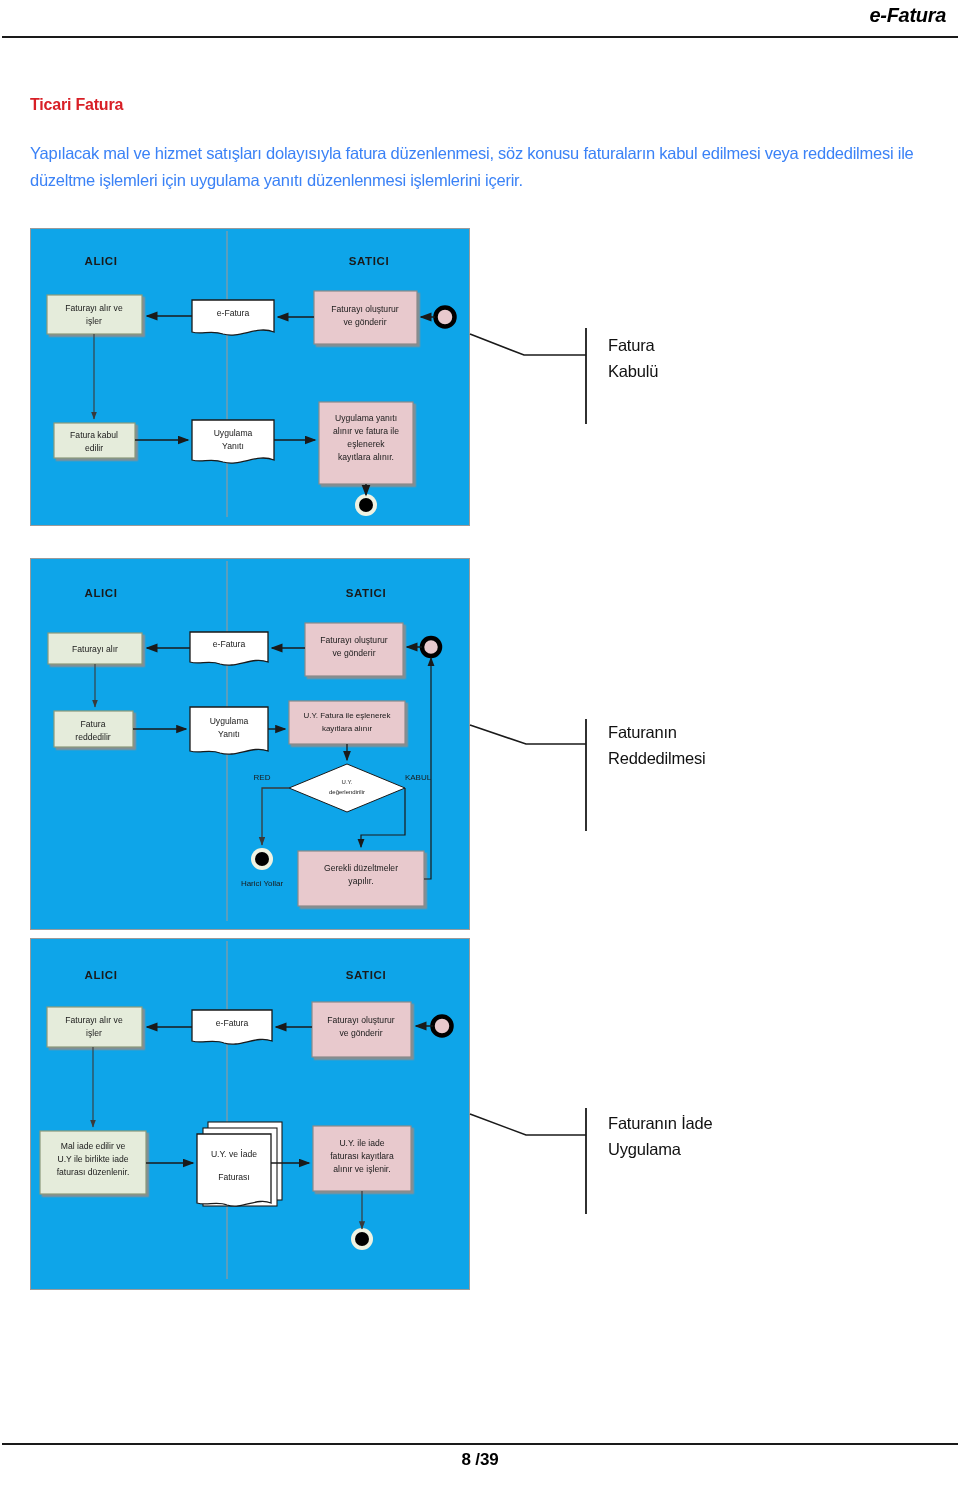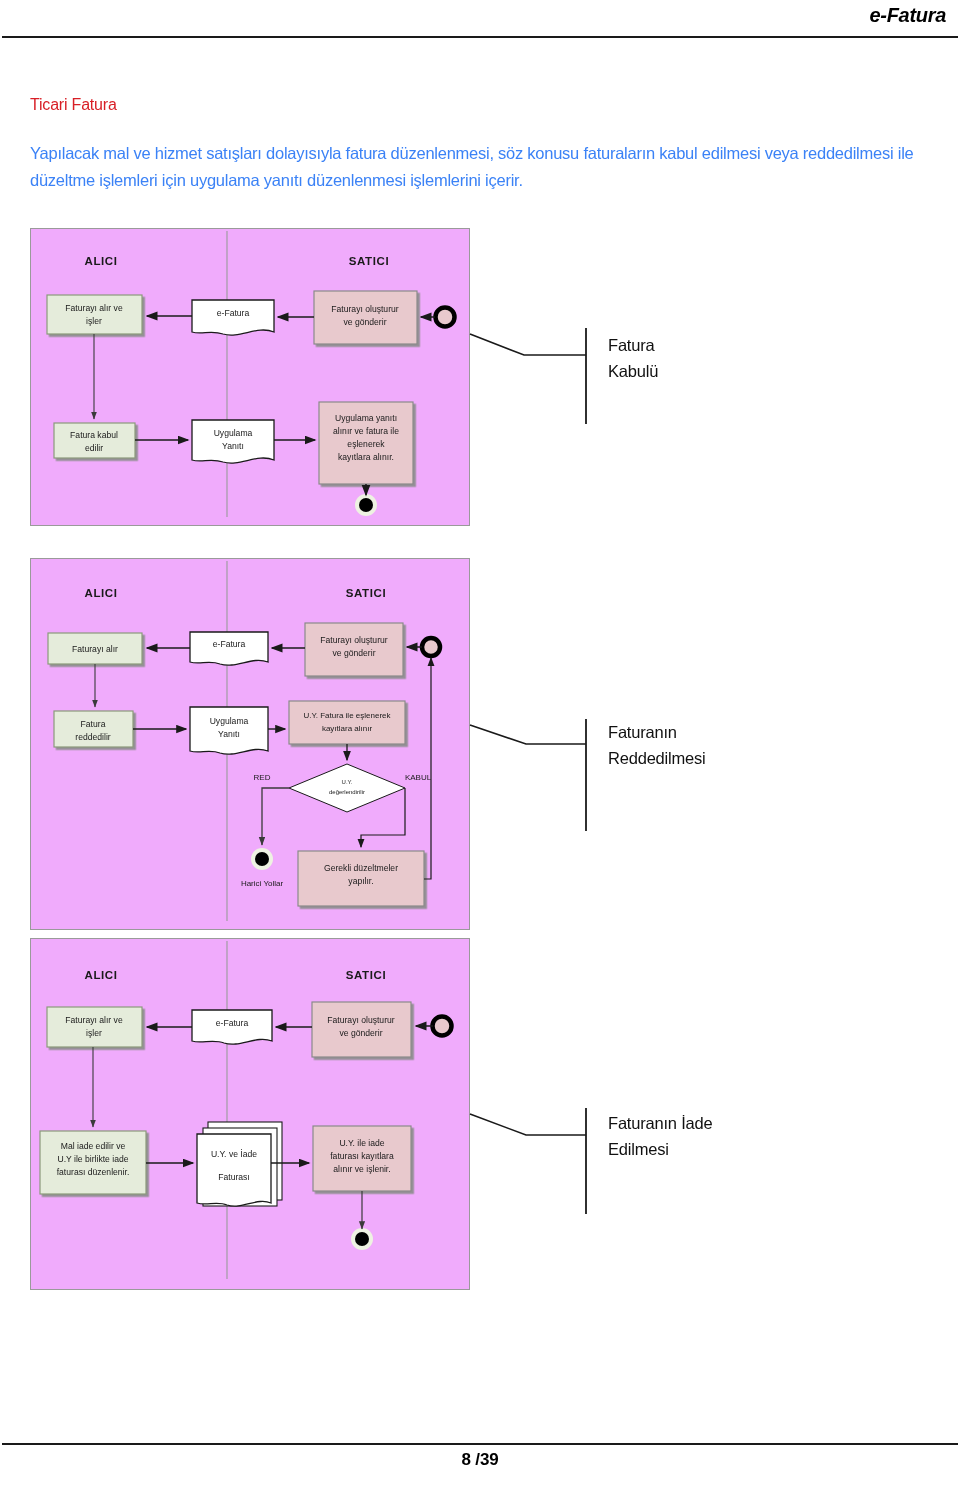--- a/index.html
+++ b/index.html
@@ -41,40 +41,40 @@
     height: 0;
     border-top: 2.2px solid #1a1a1a;
   }
 
   
   #section-title {
     position: absolute;
     left: 30px;
     top: 96px;
     font-size: 16px;
-    font-weight: normal;
+    font-weight: bold;
     color: #d81f26;
     letter-spacing: -0.2px;
   }
   #intro-paragraph {
     position: absolute;
     left: 30px;
     top: 140px;
     width: 905px;
     font-size: 16.5px;
     line-height: 27px;
     letter-spacing: -0.25px;
     text-align: left;
     color: #3b82f6;
   }
 
   
   .diagram-frame {
     position: absolute;
-    background: #f0abfc;
+    background: #0ea5e9;
     border: 1.4px solid #9a9a9a;
     box-sizing: border-box;
   }
   #diagram-1 { left: 30px; top: 228px; width: 440px; height: 298px; }
   #diagram-2 { left: 30px; top: 558px; width: 440px; height: 372px; }
   #diagram-3 { left: 30px; top: 938px; width: 440px; height: 352px; }
 
   .diagram-svg {
     position: absolute;
     left: 0;
@@ -399,17 +399,17 @@
     <line x1="331" y1="252" x2="331" y2="290" stroke="#3a3a3a" stroke-width="1.2" marker-end="url(#arrThin3)"></line>
   </svg>
 </div>
 
 <div class="callout" id="callout-3">
   <svg class="callout-svg" width="420" height="120" viewBox="0 0 420 120">
     <path d="M2,12 L58,33 L118,33" fill="none" stroke="#1a1a1a" stroke-width="1.6"></path>
     <line x1="118" y1="6" x2="118" y2="112" stroke="#1a1a1a" stroke-width="1.8"></line>
   </svg>
   <div class="callout-label">Faturanın İade
-Edilmesi</div>
+Uygulama</div>
 </div>
 
 <div id="footer-rule"></div>
 <div id="page-number">8 /39</div>
 
 </body></html>

